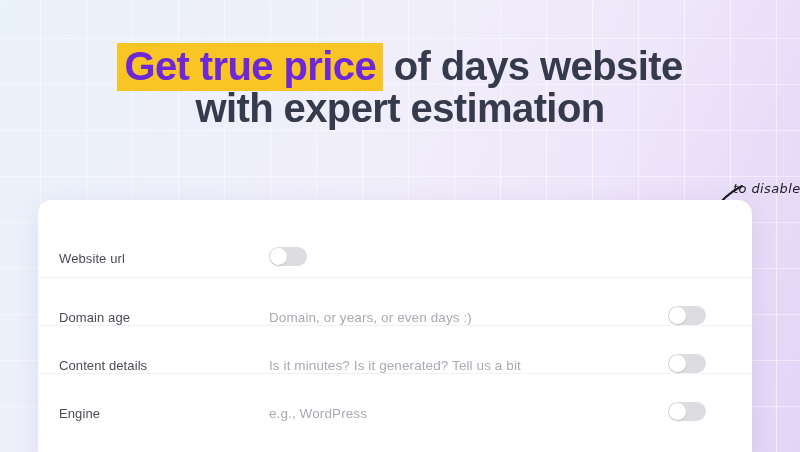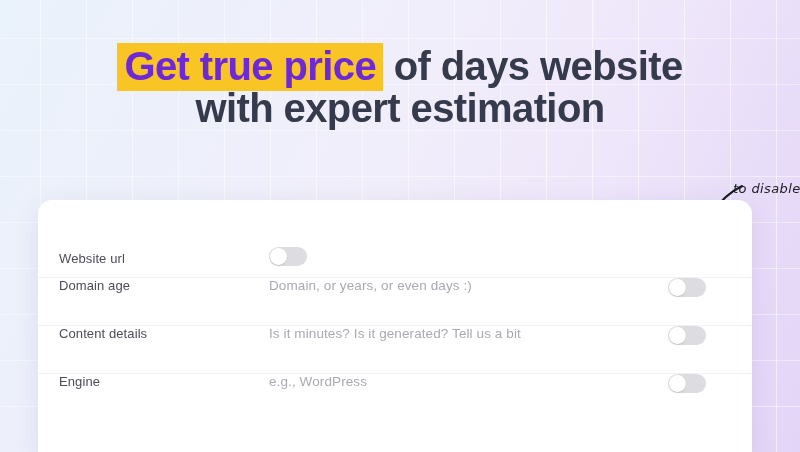--- a/index.html
+++ b/index.html
@@ -77,21 +77,21 @@
     background: #ffffff;
     border-radius: 14px 14px 0 0;
     box-shadow: 0 6px 26px rgba(80, 60, 130, 0.10);
     overflow: hidden;
   }
 
   .row {
     position: relative;
     height: 47px;
     display: flex;
-    align-items: flex-start;
+    align-items: flex-end;
     border-bottom: 1px solid #f1f1f4;
     padding: 0 0 0 21px;
   }
   .row:first-child {
     height: 66px;
     align-items: flex-end;
     padding-bottom: 11px;
   }
   .row:last-child {
     border-bottom: none;

